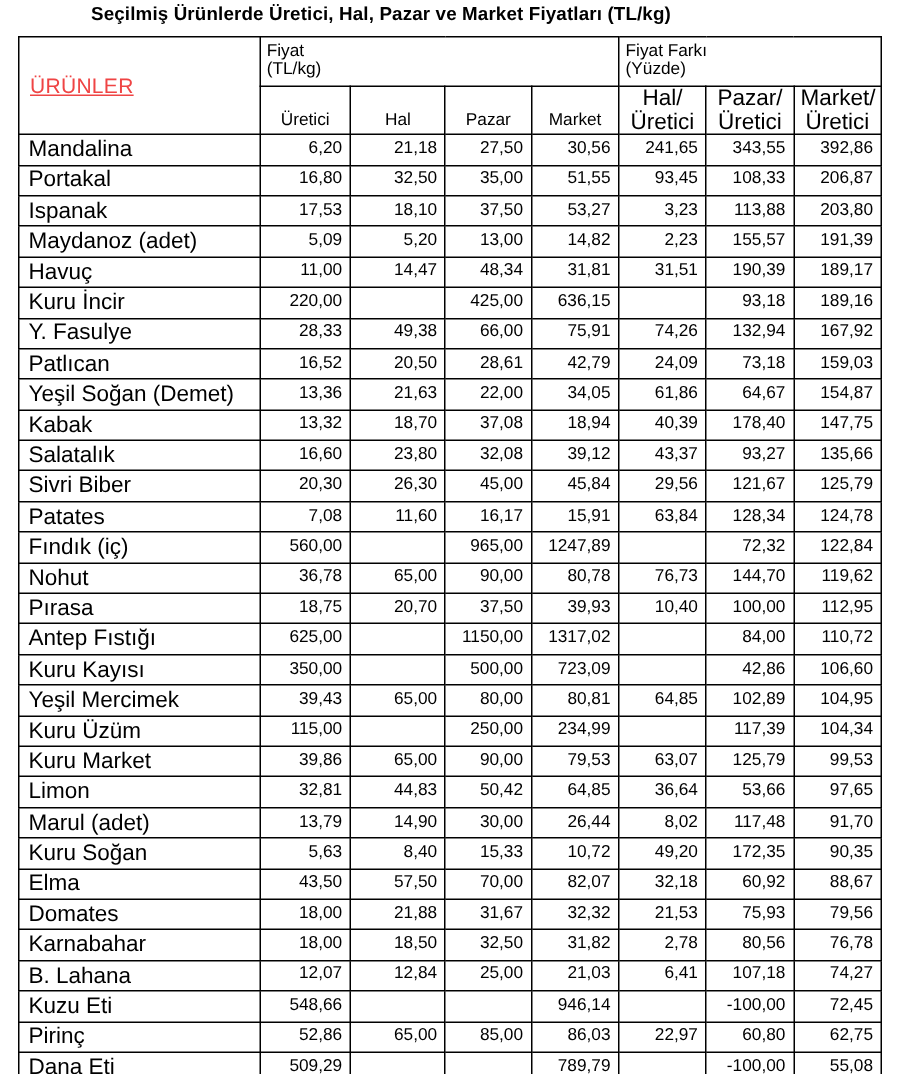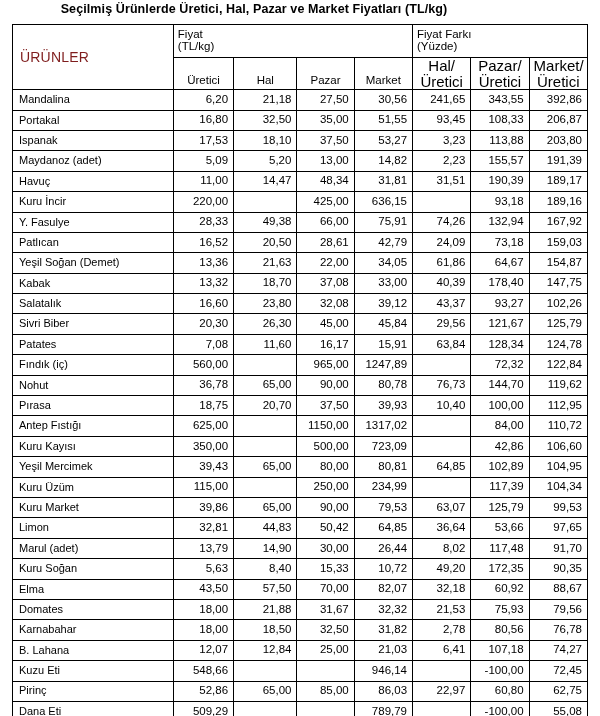--- a/index.html
+++ b/index.html
@@ -95,21 +95,21 @@
     height: 28px;
     vertical-align: middle !important;
     line-height: 1.08;
   }
 
   
   tbody tr { height: 20.4px; }
   td.name {
     text-align: left;
     font-weight: bold;
-    font-size: 11px;
+    font-size: 15px;
     padding-left: 6px !important;
   }
   td.val {
     text-align: right;
     font-size: 11.5px;
     padding-right: 5px !important;
     font-weight: normal;
   }
 </style>
 </head>
@@ -126,21 +126,21 @@
         <col class="c-num">
         <col class="c-num2">
         <col class="c-num3">
         <col class="c-num4">
         <col class="c-num5">
         <col class="c-num5">
         <col class="c-num5">
       </colgroup>
       <thead>
         <tr>
-          <td class="hdr-products" rowspan="2" style="color: #7f1d1d;">ÜRÜNLER</td>
+          <td class="hdr-products" rowspan="2" style="color: #ef4444; text-decoration: underline;">ÜRÜNLER</td>
           <td class="hdr-group" colspan="4">
             <span>Fiyat</span><br>
             <span>(TL/kg)</span>
           </td>
           <td class="hdr-group" colspan="3">
             <span>Fiyat Farkı</span><br>
             <span>(Yüzde)</span>
           </td>
         </tr>
         <tr>
@@ -251,34 +251,34 @@
             <td class="val">34,05</td>
             <td class="val">61,86</td>
             <td class="val">64,67</td>
             <td class="val">154,87</td>
           </tr>
           <tr>
             <td class="name">Kabak</td>
             <td class="val">13,32</td>
             <td class="val">18,70</td>
             <td class="val">37,08</td>
-            <td class="val">33,00</td>
+            <td class="val">18,94</td>
             <td class="val">40,39</td>
             <td class="val">178,40</td>
             <td class="val">147,75</td>
           </tr>
           <tr>
             <td class="name">Salatalık</td>
             <td class="val">16,60</td>
             <td class="val">23,80</td>
             <td class="val">32,08</td>
             <td class="val">39,12</td>
             <td class="val">43,37</td>
             <td class="val">93,27</td>
-            <td class="val">102,26</td>
+            <td class="val">135,66</td>
           </tr>
           <tr>
             <td class="name">Sivri Biber</td>
             <td class="val">20,30</td>
             <td class="val">26,30</td>
             <td class="val">45,00</td>
             <td class="val">45,84</td>
             <td class="val">29,56</td>
             <td class="val">121,67</td>
             <td class="val">125,79</td>

